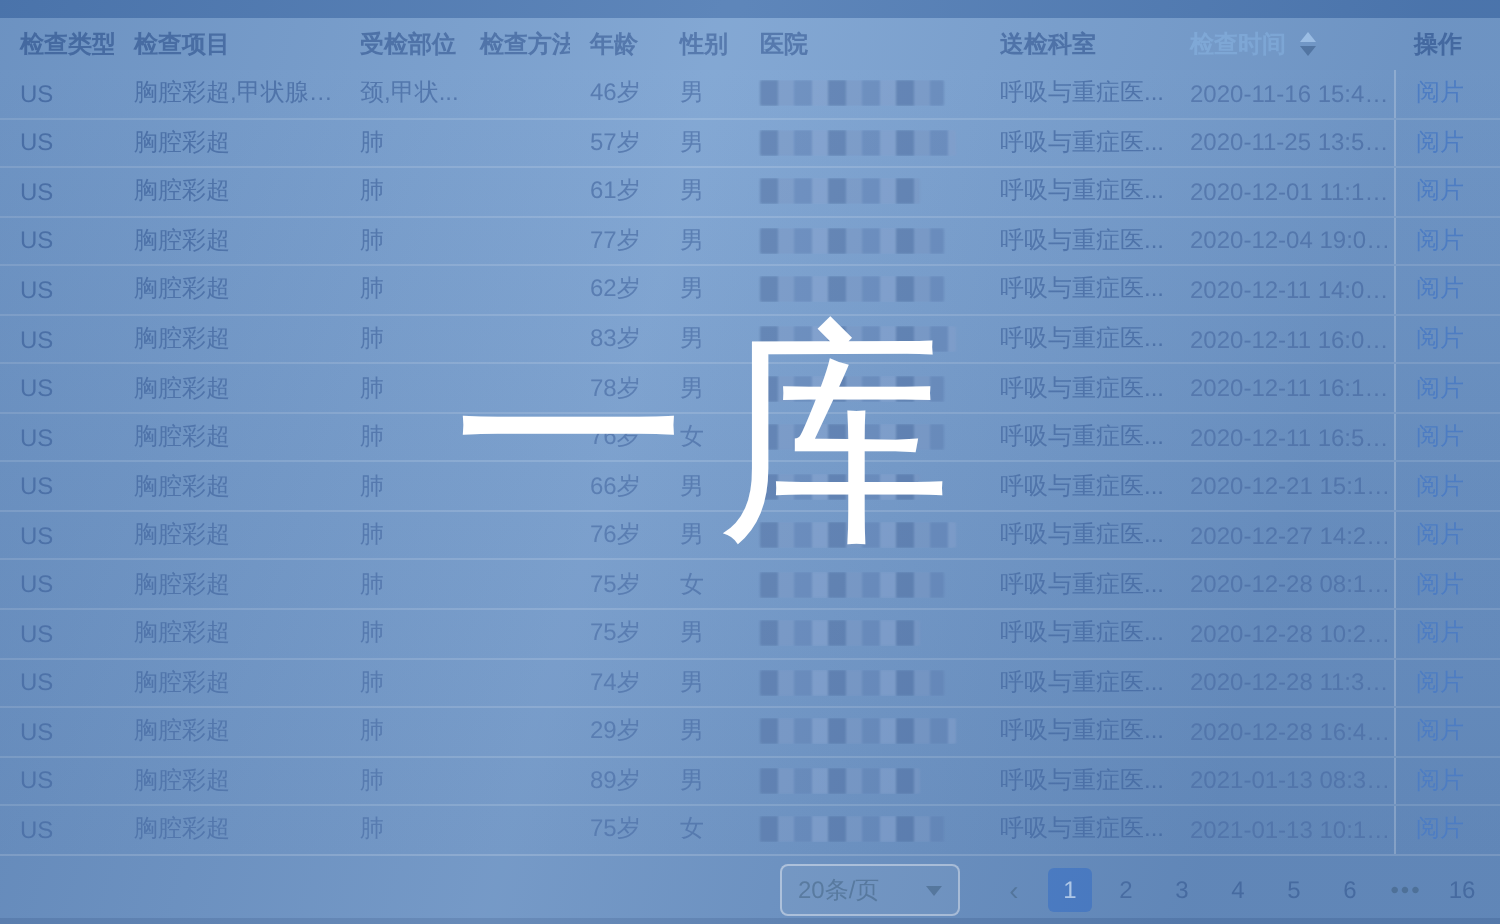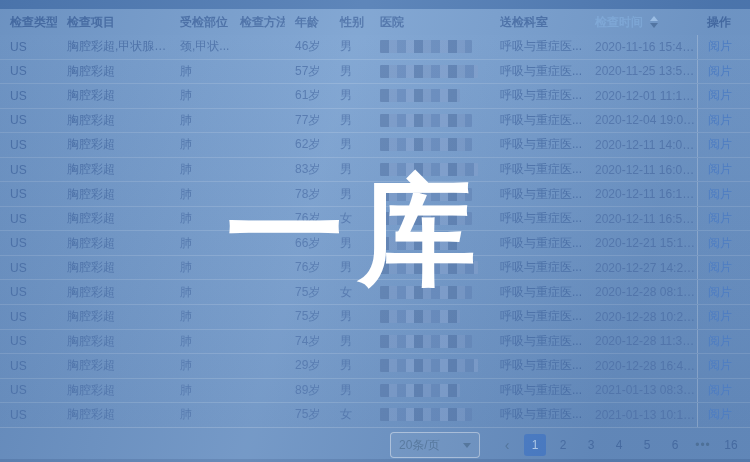--- a/index.html
+++ b/index.html
@@ -55,22 +55,22 @@
     min-width:22px; height:22px; margin-left:6px; padding:0 2px;
     display:flex; align-items:center; justify-content:center;
     border:none; background:transparent; border-radius:3px;
     font-size:12px; color:#4d72a8; font-family:inherit; cursor:pointer;
   }
   .pgbtn.prev{margin-left:16px; color:#56799f; font-size:14px;}
   .pgbtn.active{background:var(--accent,#4d80ca); color:#bed7f5;}
   .pgbtn.dots{letter-spacing:1px; color:#56799f;}
   .pgbtn:last-child{margin-right:8px;}
   .watermark{
-    position:absolute; left:226px; top:172px; z-index:6;
-    font-size:118px; line-height:1; font-weight:bold; letter-spacing:14px;
+    position:absolute; left:226px; top:158px; z-index:6;
+    font-size:118px; line-height:1; font-weight:normal; letter-spacing:14px;
     color:var(--wm,#ffffff); white-space:nowrap; pointer-events:none;
     font-family:"DejaVu Sans",sans-serif;
   }
   .tintoverlay{
     position:absolute; inset:0; z-index:3; pointer-events:none;
     background:linear-gradient(105deg, rgba(25,55,105,0.14), rgba(255,255,255,0.07) 42%, rgba(25,55,105,0.13) 82%);
   }
 </style>
 </head>
 <body>

